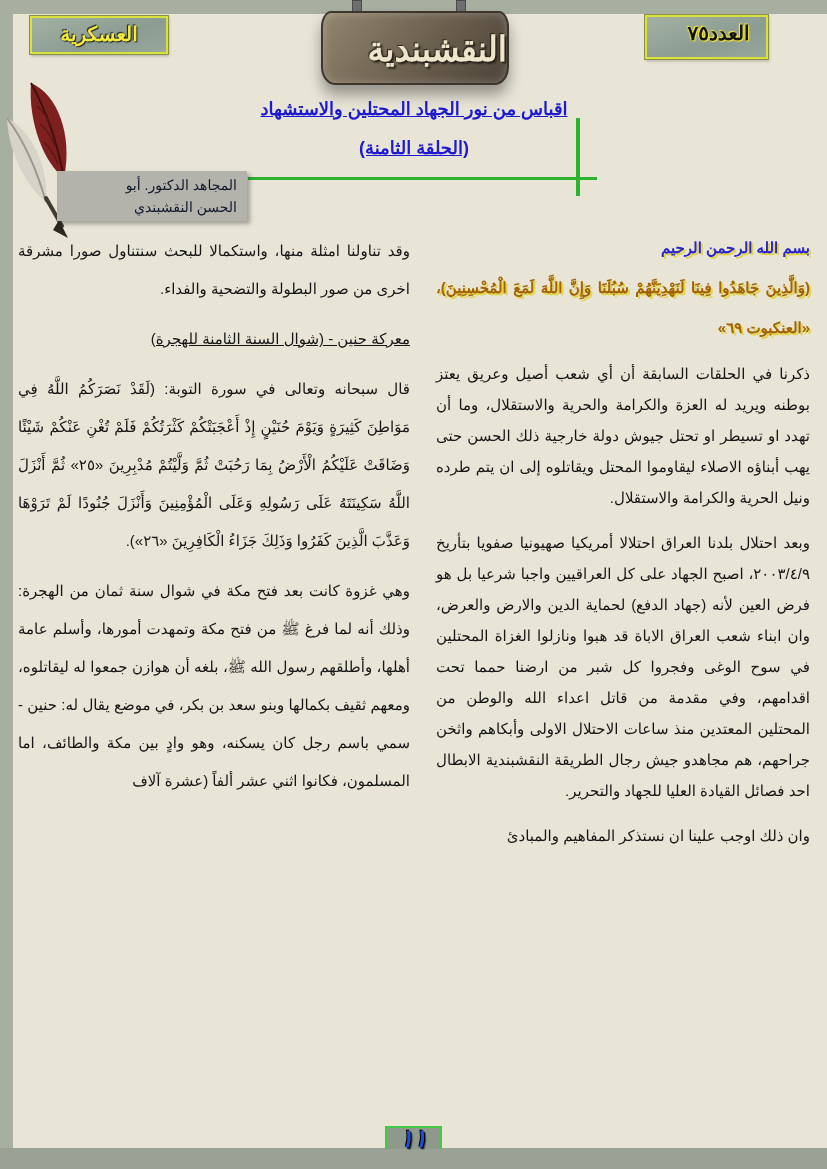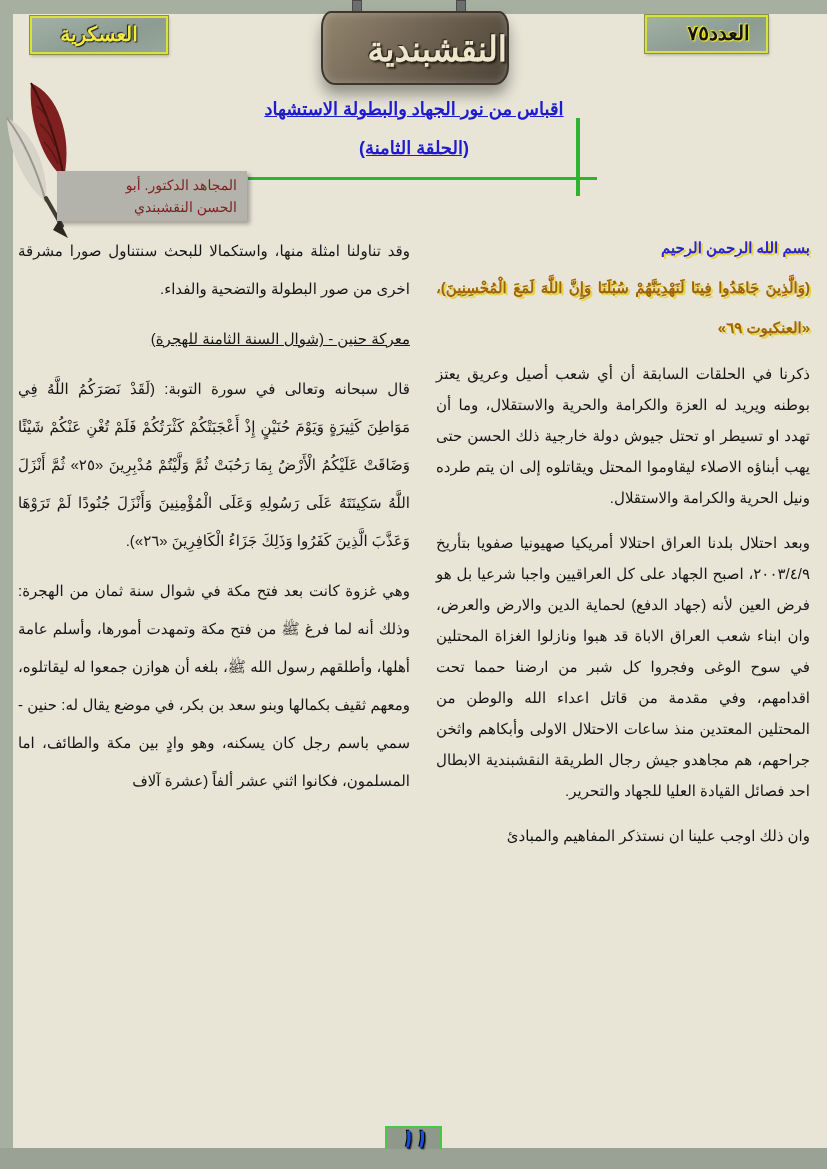--- a/index.html
+++ b/index.html
@@ -17,21 +17,21 @@
   
   .badge {
     position:absolute; box-sizing:border-box;
     border:2px solid #d9e13c; outline:1px solid #8a8f4a;
     background:linear-gradient(160deg,#a3b1a3,#8c9c93 60%,#97a79c);
     font-weight:bold; font-size:20px; text-align:center; line-height:33px;
     box-shadow:1px 2px 3px rgba(0,0,0,.25);
   }
   .badge-left  { left:30px; top:16px; width:138px; height:38px;
     color:#f2ea3e; text-shadow:1px 1px 1px #1d1d1d,-1px -1px 1px #1d1d1d; }
-  .badge-right { left:645px; top:15px; width:123px; height:38px;
+  .badge-right { left:645px; top:15px; width:123px; height:44px;
     color:#131313; text-shadow:0 0 3px #f0e73e,1px 1px 0 #ece23a,-1px -1px 0 #ece23a;padding-left:24px; }
 
   
   .hanger { position:absolute; top:0; width:8px; height:16px; background:#6e6e6e; border:1px solid #4a4a4a; }
   .hanger-a { left:352px; } .hanger-b { left:456px; }
   .plaque {
     position:absolute; left:321px; top:11px; width:184px; height:70px;
     background:linear-gradient(130deg,#93866f,#6b5f4e 55%,#4d4338);
     border-radius:10px 10px 14px 14px / 16px 16px 18px 18px;
     border:2px solid #3e362c;
@@ -53,21 +53,21 @@
   .title-line2 { margin-top:9px; }
 
   
   .green-h { position:absolute; top:177px; left:248px; width:349px; height:3px; background:#2db32d; }
   .green-v { position:absolute; top:118px; left:576px; width:4px; height:78px; background:#2db32d; }
 
   
   .author-box {
     position:absolute; left:57px; top:171px; width:190px; height:50px; box-sizing:border-box;
     background:#b3b3ab; box-shadow:3px 3px 4px rgba(0,0,0,.3);
-    font-size:14px; color:#7f1d1d; line-height:22px; padding:3px 10px 3px 4px;
+    font-size:14px; color:#0f172a; line-height:22px; padding:3px 10px 3px 4px;
   }
 
   
   .feathers { position:absolute; left:-3px; top:80px; }
 
   
   .col { position:absolute; top:232px; color:#161616; }
   .col-right { right:17px;  width:374px; }
   .col-left  { right:417px; width:392px; }
   .col p { margin:0 0 14px; font-size:15px; line-height:31px; text-align:justify; }
@@ -110,21 +110,21 @@
   <div class="badge badge-left">العسكرية</div>
   <div class="badge badge-right">العدد٧٥</div>
 
   <div class="hanger hanger-a"></div>
   <div class="hanger hanger-b"></div>
   <div class="plaque">
     <span class="plaque-inner">النقشبندية</span>
   </div>
 
   <div class="title-block">
-    <span class="title-line">اقباس من نور الجهاد والبطولة الاستشهاد</span><br>
+    <span class="title-line">اقباس من نور الجهاد المحتلين والاستشهاد</span><br>
     <span class="title-line title-line2">(الحلقة الثامنة)</span>
   </div>
 
   <div class="green-h"></div>
   <div class="green-v"></div>
 
   <svg class="feathers" width="130" height="160" viewBox="0 0 130 160">
     <path d="M10,38 C34,50 52,86 49,122 C28,106 11,70 10,38 Z" fill="#d6d4c9"></path>
     <path d="M10,38 C28,62 41,94 49,122" stroke="#9a988c" stroke-width="2" fill="none"></path>
     <path d="M34,3 C60,14 76,54 67,98 C47,83 31,42 34,3 Z" fill="#7e2020"></path>

